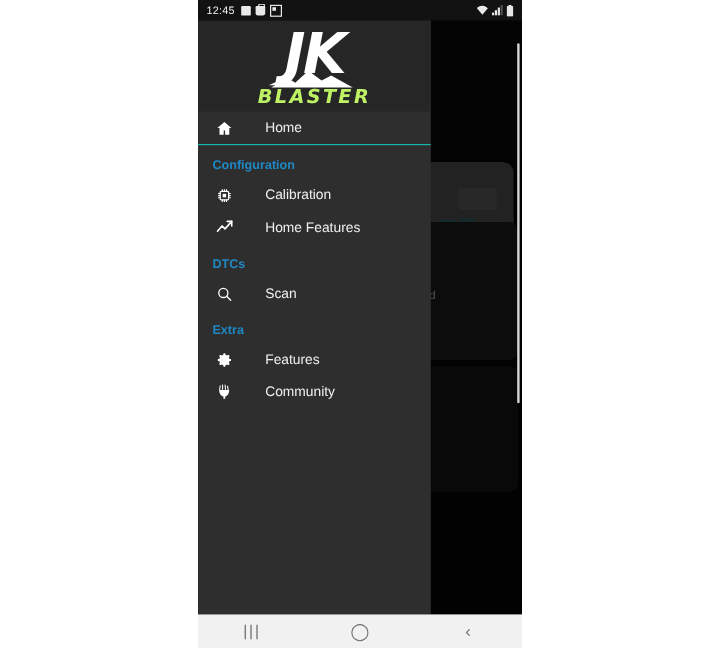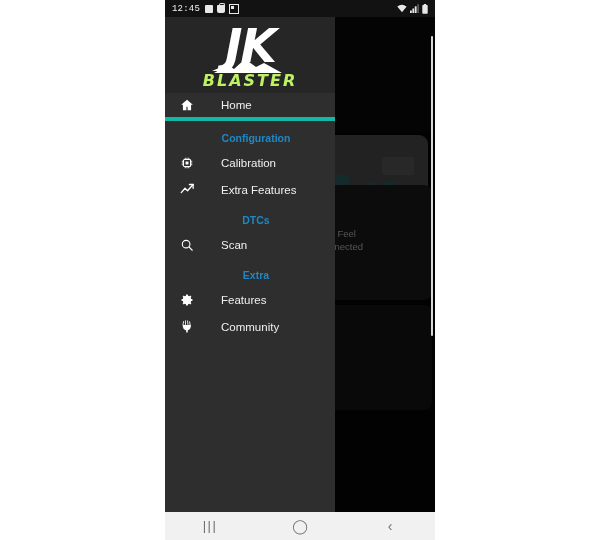--- a/index.html
+++ b/index.html
@@ -30,21 +30,20 @@
     align-items: center;
     padding: 0 7px;
     box-sizing: border-box;
     z-index: 40;
   }
   #statusbar .clock {
     color: #f2f2f2;
     font-size: 9px;
     letter-spacing: .2px;
     margin-right: 5px;
-    font-family: Liberation Mono, monospace;
   }
   #statusbar .notif {
     display: flex;
     align-items: center;
     gap: 4px;
     flex: 1;
   }
   #statusbar .sysicons {
     display: flex;
     align-items: center;
@@ -165,26 +164,25 @@
     right: 2px; top: 36px;
     width: 2px; height: 300px;
     background: #d8d8d8;
     border-radius: 1px;
     z-index: 30;
   }
   
   #drawer {
     position: absolute;
     left: 0; top: 17px;
-    width: 170px;
+    width: 194px;
     height: 495px;
     background: #2e2e2e;
     z-index: 20;
     overflow: hidden;
-    text-align: center;
   }
   #drawer-header {
     height: 76px;
     background: #262626;
     display: flex;
     align-items: center;
     justify-content: center;
     position: relative;
   }
   
@@ -244,21 +242,21 @@
     flex: 0 0 20px;
   }
   .drawer-row .lbl {
     color: #f0f0f0;
     font-size: 11.5px;
     margin-left: 24px;
     white-space: nowrap;
   }
   #row-home {
     height: 28px;
-    border-bottom: 4px solid #14b8a6;
+    border-bottom: 1px solid #14b8a6;
   }
   .section-title {
     color: #1f88c4;
     font-size: 10.5px;
     font-weight: bold;
     padding: 11px 0 5px 12px;
   }
   
   #navbar {
     position: absolute;
@@ -390,21 +388,21 @@
       <span class="lbl">Calibration</span>
     </div>
 
     <div class="drawer-row">
       <span class="ic">
         <svg width="15" height="15" viewBox="0 0 24 24">
           <polyline points="2,17 8,10 12,14 21,4" fill="none" stroke="#ffffff" stroke-width="2.1" stroke-linecap="round" stroke-linejoin="round"></polyline>
           <polyline points="15,4 21,4 21,10" fill="none" stroke="#ffffff" stroke-width="2.1" stroke-linecap="round" stroke-linejoin="round"></polyline>
         </svg>
       </span>
-      <span class="lbl">Extra Features</span>
+      <span class="lbl">Home Features</span>
     </div>
 
     <div class="section-title">DTCs</div>
 
     <div class="drawer-row">
       <span class="ic">
         <svg width="14" height="14" viewBox="0 0 24 24">
           <circle cx="10.5" cy="10.5" r="6.5" fill="none" stroke="#ffffff" stroke-width="1.9"></circle>
           <line x1="15.3" y1="15.3" x2="21" y2="21" stroke="#ffffff" stroke-width="1.9" stroke-linecap="round"></line>
         </svg>

